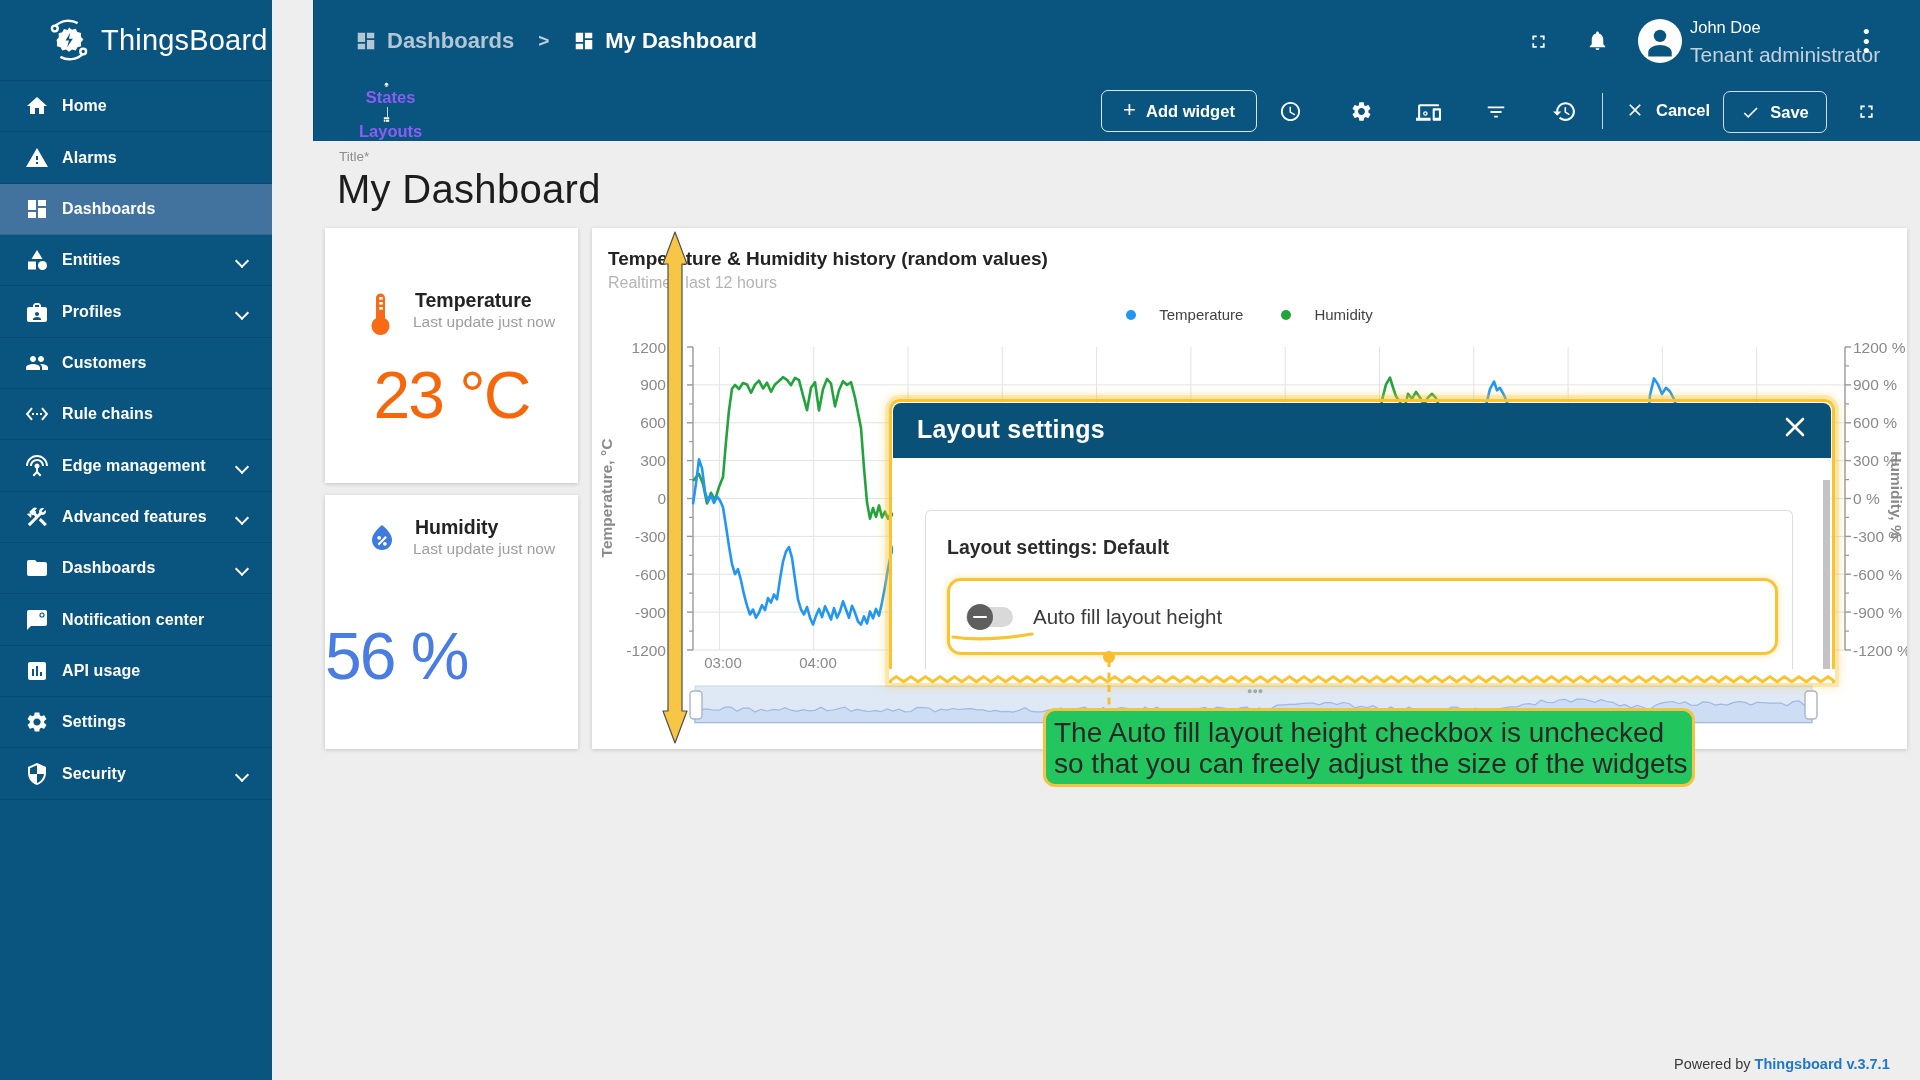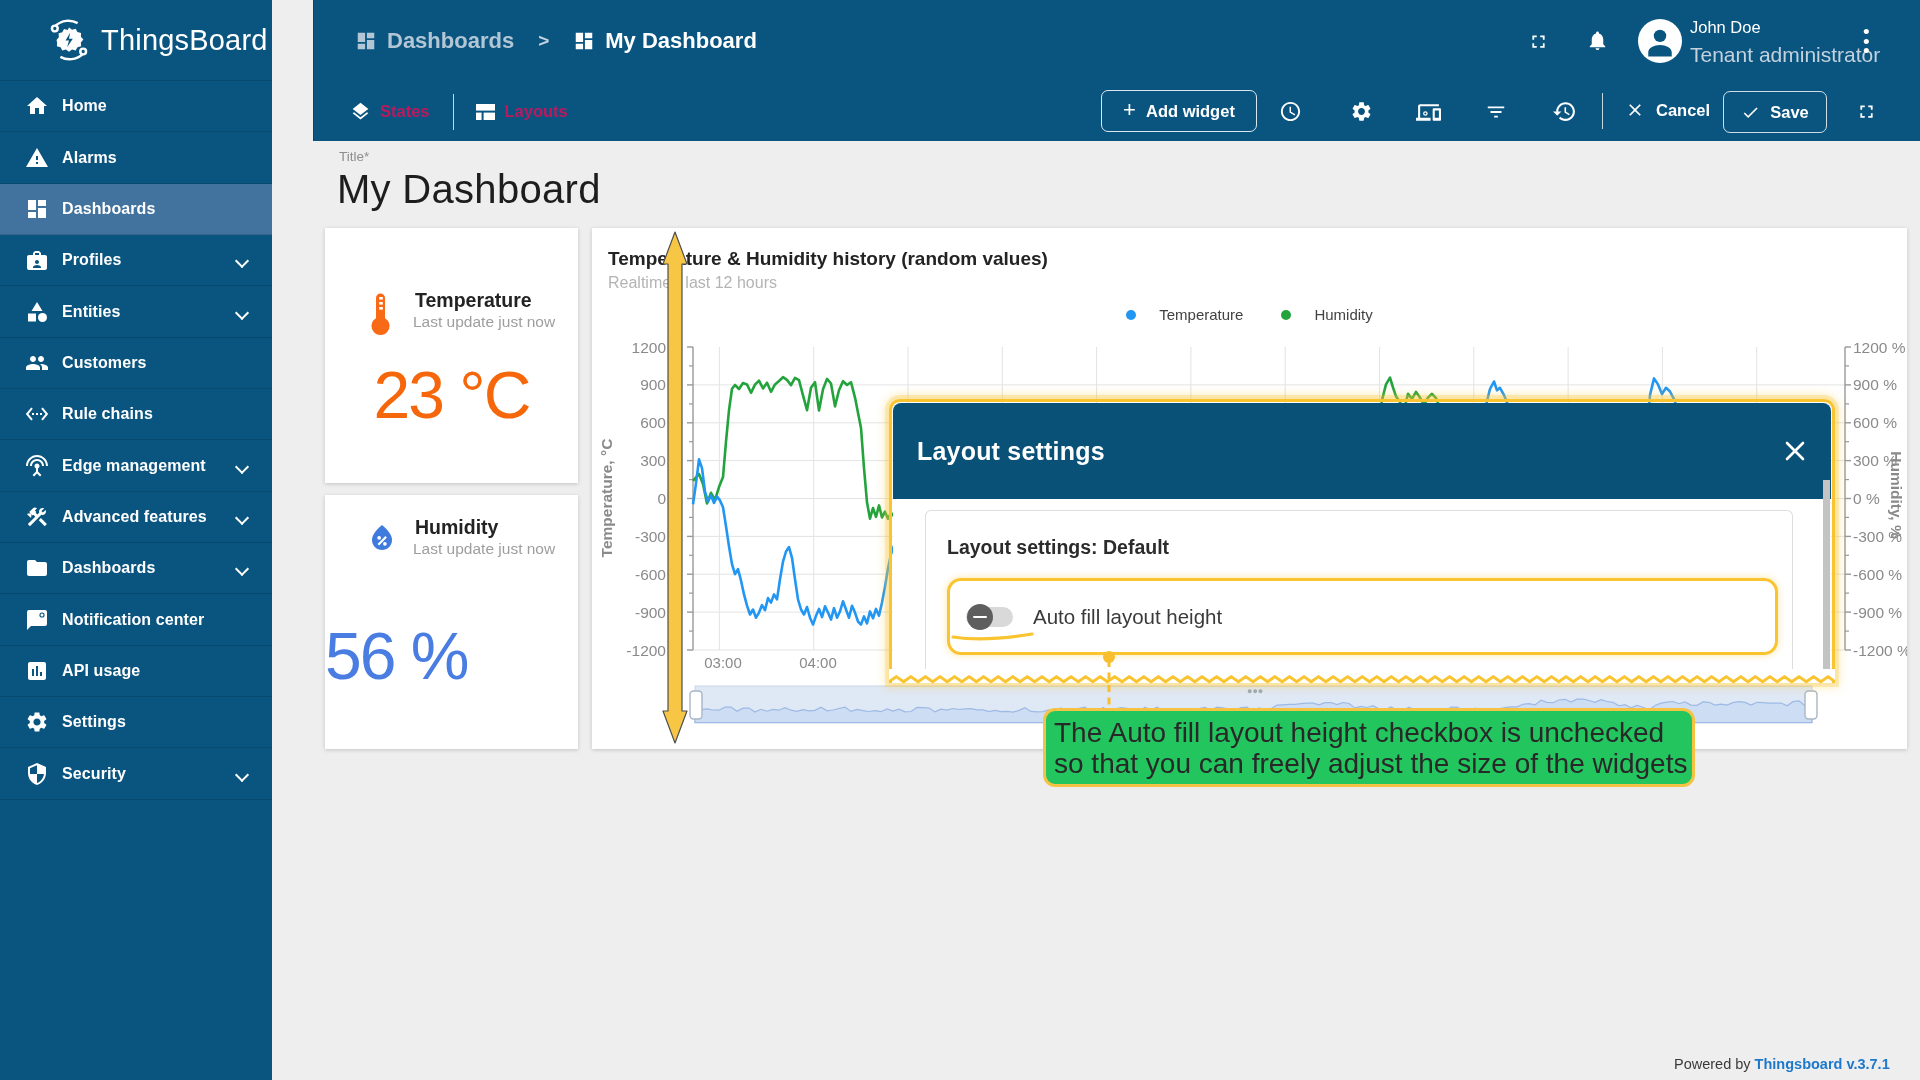--- a/index.html
+++ b/index.html
@@ -11,21 +11,21 @@
 #logo { height:81px; border-bottom:1px solid rgba(0,0,0,0.14); display:flex; align-items:center; padding-left:46px; color:#fff; }
 #logo span { font-size:29px; margin-left:9px; letter-spacing:0.2px; }
 .mi { height:51.35px; border-bottom:1px solid rgba(0,0,0,0.13); display:flex; align-items:center; padding-left:25px; color:#fff; position:relative; }
 .mi svg { width:24px; height:24px; flex:none; }
 .mi .lb { margin-left:13px; font-size:16px; font-weight:bold; letter-spacing:0.1px; }
 .mi.sel { background:#41739e; }
 .chev { position:absolute; right:24px; top:50%; width:11px; height:11px; }
 .chev::before { content:""; position:absolute; left:0; top:-4px; width:8px; height:8px; border-right:2.4px solid #fff; border-bottom:2.4px solid #fff; transform:rotate(45deg); }
 .wicon { fill:#fff; }
 #bc { position:absolute; left:355px; top:0; height:82px; display:flex; align-items:center; color:#fff; }
-.tb2 { position:absolute; top:82px; height:59px; display:flex; align-items:center; color:#be185d; font-weight:bold; font-size:16.5px; }
+.tb2 { position:absolute; top:82px; height:59px; display:flex; align-items:center; color:#8b5cf6; font-weight:bold; font-size:16.5px;flex-direction:column; }
 .card { position:absolute; background:#fff; box-shadow:0 1px 4px rgba(0,0,0,0.18); }
 </style>
 </head>
 <body>
 <div class="abs" id="header"></div>
 <div class="abs" style="left:313px;top:0;width:1px;height:141px;background:rgba(0,0,0,0.18);"></div>
 <div class="abs" id="sidebar">
   <div id="logo">
     <svg width="46" height="46" viewBox="0 0 24 24">
         <g fill="none" stroke="#fff" stroke-width="1.3">
@@ -55,32 +55,32 @@
         <span class="lb">Alarms</span>
       </div>
     <div class="mi sel">
         <svg viewBox="0 0 24 24" class="wicon">
           <path d="M3 13h8V3H3v10zm0 8h8v-6H3v6zm10 0h8V11h-8v10zm0-18v6h8V3h-8z"></path>
         </svg>
         <span class="lb">Dashboards</span>
       </div>
     <div class="mi">
         <svg viewBox="0 0 24 24" class="wicon">
-          <path d="M20 7h-4V5l-2-2h-4L8 5v2H4c-1.1 0-2 .9-2 2v11c0 1.1.9 2 2 2h16c1.1 0 2-.9 2-2V9c0-1.1-.9-2-2-2zM10 5h4v2h-4V5zm2 7c1.1 0 2 .9 2 2s-.9 2-2 2-2-.9-2-2 .9-2 2-2zm4 8H8v-1c0-1.33 2.67-2 4-2s4 .67 4 2v1z"></path>
-        </svg>
-        <span class="lb">Profiles</span>
-        <span class="chev"></span>
-      </div>
-    <div class="mi">
-        <svg viewBox="0 0 24 24" class="wicon">
           <path d="M12 2l-5.5 9h11z"></path>
           <circle cx="17.5" cy="17.5" r="4.5"></circle>
           <path d="M3 13.5h8v8H3z"></path>
         </svg>
         <span class="lb">Entities</span>
+        <span class="chev"></span>
+      </div>
+    <div class="mi">
+        <svg viewBox="0 0 24 24" class="wicon">
+          <path d="M20 7h-4V5l-2-2h-4L8 5v2H4c-1.1 0-2 .9-2 2v11c0 1.1.9 2 2 2h16c1.1 0 2-.9 2-2V9c0-1.1-.9-2-2-2zM10 5h4v2h-4V5zm2 7c1.1 0 2 .9 2 2s-.9 2-2 2-2-.9-2-2 .9-2 2-2zm4 8H8v-1c0-1.33 2.67-2 4-2s4 .67 4 2v1z"></path>
+        </svg>
+        <span class="lb">Profiles</span>
         <span class="chev"></span>
       </div>
     <div class="mi">
         <svg viewBox="0 0 24 24" class="wicon">
           <path d="M16 11c1.66 0 2.99-1.34 2.99-3S17.66 5 16 5c-1.66 0-3 1.34-3 3s1.34 3 3 3zm-8 0c1.66 0 2.99-1.34 2.99-3S9.66 5 8 5C6.34 5 5 6.34 5 8s1.34 3 3 3zm0 2c-2.33 0-7 1.17-7 3.5V19h14v-2.5c0-2.33-4.67-3.5-7-3.5zm8 0c-.29 0-.62.02-.97.05 1.16.84 1.97 1.97 1.97 3.45V19h6v-2.5c0-2.33-4.67-3.5-7-3.5z"></path>
         </svg>
         <span class="lb">Customers</span>
       </div>
     <div class="mi">
         <svg viewBox="0 0 24 24" class="wicon">
@@ -344,21 +344,21 @@
 </svg>
 </div>
 
 <svg class="abs" style="left:658px;top:230px;" width="34" height="515" viewBox="0 0 34 515">
   <polygon points="17,2 29,34 24,34 24,481 29,481 17,513 5,481 10,481 10,34 5,34" fill="#f7c644" stroke="#4f4f4f" stroke-width="1.2" stroke-linejoin="round"></polygon>
 </svg>
 
 <div class="abs" style="left:889px;top:399px;width:946px;height:284px;border:3.5px solid #f9c42f;border-bottom:none;border-radius:11px 11px 0 0;box-shadow:0 0 0 4px rgba(249,196,47,0.25), 0 0 10px 4px rgba(249,196,47,0.35);"></div>
 
 <div class="abs" style="left:893px;top:403px;width:938px;height:273px;background:#fff;border-radius:8px 8px 0 0;overflow:hidden;">
-  <div style="height:96px;background:#0a5178;display:flex;align-items:center;padding:0 24px;">
+  <div style="height:55px;background:#0a5178;display:flex;align-items:flex-start;padding:12px 24px;">
     <span style="color:#fff;font-size:25px;font-weight:bold;letter-spacing:0.2px;">Layout settings</span>
     <svg style="margin-left:auto;" width="24" height="24" viewBox="0 0 24 24">
         <path d="M4 4 L20 20 M20 4 L4 20" stroke="#fff" stroke-width="2.6" stroke-linecap="round"></path>
       </svg>
   </div>
   <div style="position:absolute;left:32px;top:107px;width:868px;height:166px;border:1px solid #ddd;border-bottom:none;border-radius:6px 6px 0 0;"></div>
   <div style="position:absolute;left:54px;top:133px;font-size:19.5px;font-weight:bold;color:#2b2b2b;">Layout settings: Default</div>
   <div style="position:absolute;right:1px;top:77px;width:7px;height:193px;background:#c3c3c3;"></div>
 </div>
 

